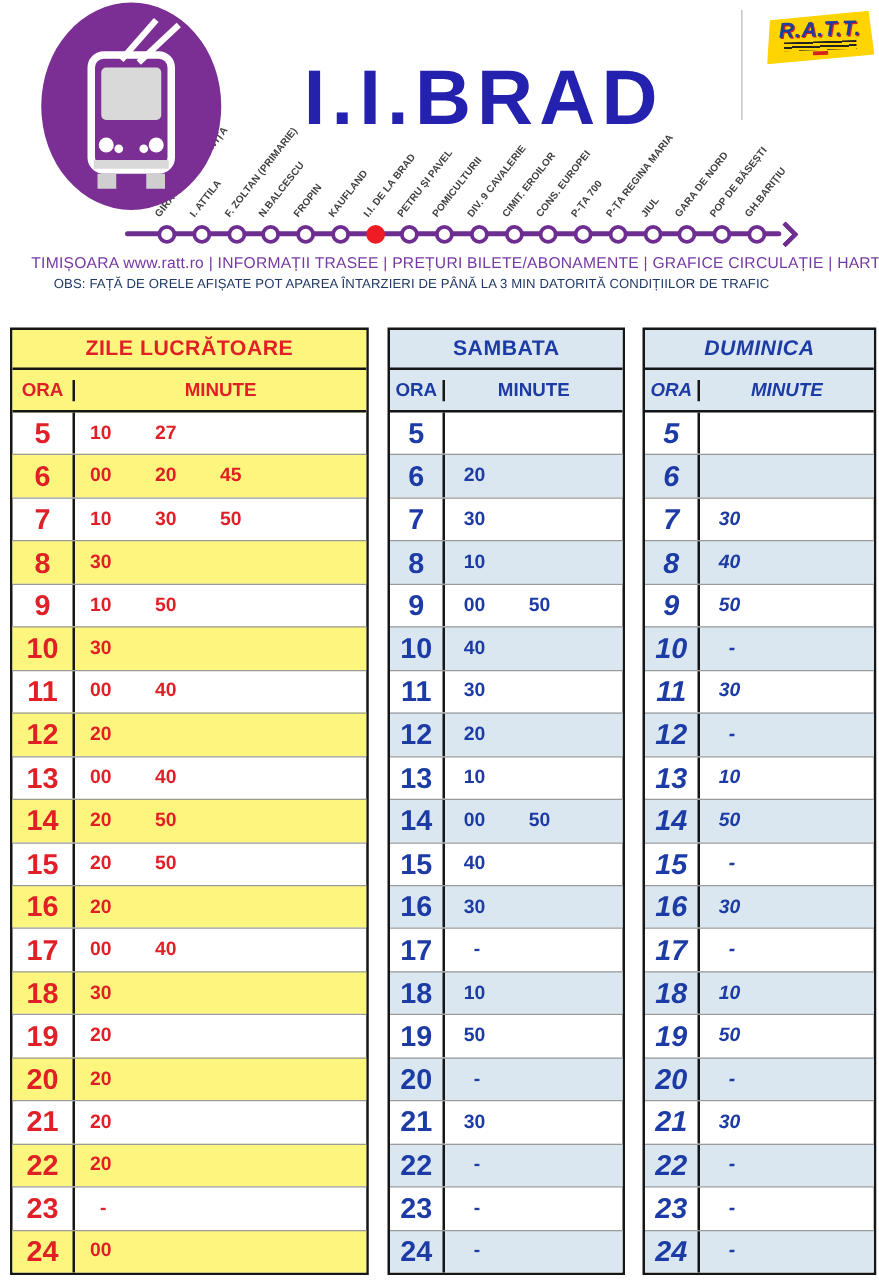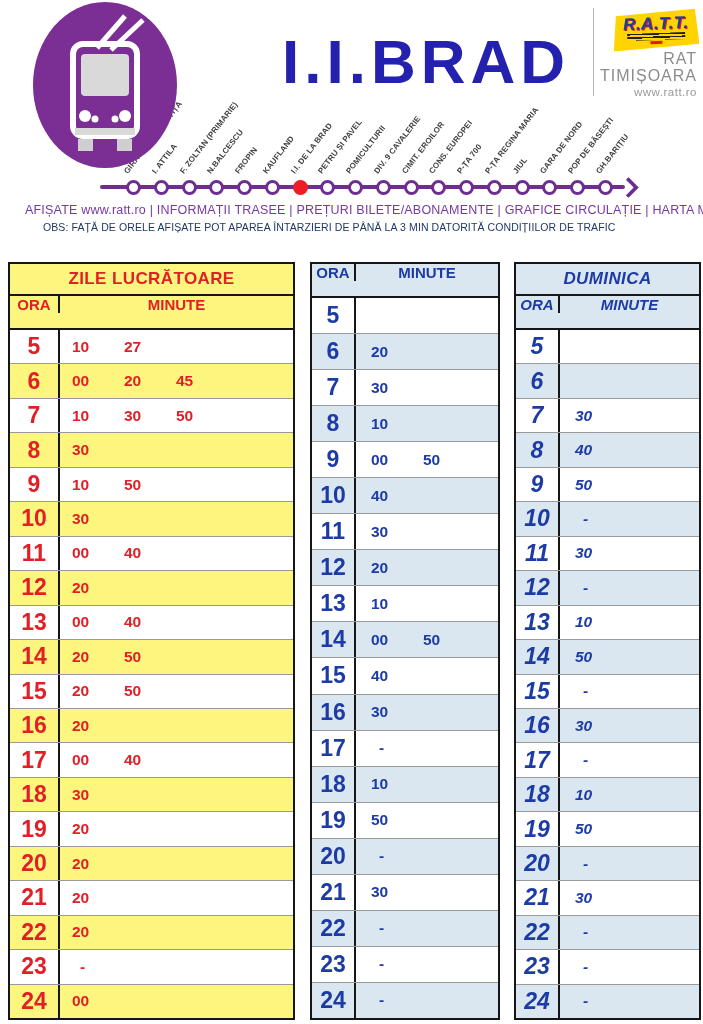--- a/index.html
+++ b/index.html
@@ -6,21 +6,21 @@
   .page{position:relative;width:703px;height:1024px;background:#fff;overflow:hidden;
         font-family:"Liberation Sans", sans-serif;}
 
   
   .logo-ellipse{position:absolute;left:33px;top:2px;width:144px;height:166px;
                 background:var(--logopurple);border-radius:50%;overflow:hidden;z-index:2;}
   .logo-ellipse svg{position:absolute;left:12px;top:8px;}
   .m14-badge{position:absolute;left:18px;top:125px;width:95px;height:78px;background:var(--logopurple);
              border-radius:50%;z-index:4;display:flex;align-items:center;justify-content:center;
              color:#fff;font-size:42px;font-weight:bold;letter-spacing:1px;}
-  .title{position:absolute;left:170px;top:26px;width:400px;margin:0;text-align:right;
+  .title{position:absolute;left:170px;top:26px;width:400px;margin:17px;text-align:center;
          font-size:62px;font-weight:800;letter-spacing:5px;color:var(--titleblue);z-index:3;}
   .divider{position:absolute;left:593px;top:8px;width:1px;height:88px;background:#b9b9b9;}
   .ratt-logo{position:absolute;left:613px;top:10px;width:86px;height:40px;background:var(--logoyellow);
              transform:rotate(-2deg);clip-path:polygon(4% 12%,96% 0,100% 88%,0 100%);
              display:flex;flex-direction:column;align-items:center;justify-content:center;}
   .ratt-text{font-weight:bold;font-style:italic;font-size:17px;color:#1b3fa0;letter-spacing:.5px;
              text-shadow:1px 1px 0 #d42020;line-height:16px;}
   .ratt-stripes{width:58px;height:7px;margin-top:1px;
                 background:repeating-linear-gradient(180deg,#222 0 1.6px,transparent 1.6px 3.4px);}
   .ratt-redmark{width:12px;height:3px;background:#d42020;margin-top:1px;}
@@ -48,21 +48,21 @@
        color:var(--notenavy);letter-spacing:.1px;}
 
   
   .tt{position:absolute;top:262px;height:758px;box-sizing:border-box;border:2px solid #161616;
       background:#fff;display:flex;flex-direction:column;}
   .tt-title{height:30px;line-height:30px;flex:0 0 30px;text-align:center;font-weight:bold;font-size:17px;
             border-bottom:2px solid #161616;letter-spacing:.4px;}
   .theme-yellow .tt-title{background:var(--yellow);color:var(--red);}
   .theme-blue   .tt-title{background:var(--lightblue);color:var(--navy);}
   .tt-head{display:flex;height:32px;flex:0 0 32px;border-bottom:2px solid #161616;
-           font-weight:bold;font-size:15px;align-items:flex-start;}
+           font-weight:bold;font-size:15px;align-items:center;}
   .theme-yellow .tt-head{background:var(--yellow);color:var(--red);}
   .theme-blue   .tt-head{background:var(--lightblue);color:var(--navy);}
   .tt-ora{width:48px;flex:0 0 48px;border-right:2px solid #161616;display:flex;
           align-items:center;justify-content:center;}
   .narrow .tt-ora{width:42px;flex:0 0 42px;}
   .tt-minhead{flex:1;display:flex;align-items:center;justify-content:center;}
   .tt-body{flex:1;display:flex;flex-direction:column;}
   .tt-row{flex:1;display:flex;border-top:1px solid #9a9a9a;}
   .tt-body .tt-row:first-child{border-top:none;}
   .theme-yellow .tt-row.shaded{background:var(--yellow);}
@@ -102,25 +102,20 @@
   <h1 class="title">I.I.BRAD</h1>
 
   <div class="divider"></div>
 
   <div class="ratt-logo">
     <span class="ratt-text">R.A.T.T.</span>
     <div class="ratt-stripes"></div>
     <div class="ratt-redmark"></div>
   </div>
 
-  <div class="operator">
-    <div>RAT</div>
-    <div>TIMIȘOARA</div>
-    <div class="site">www.ratt.ro</div>
-  </div>
 
   <div class="route-line"></div>
   <div class="route-arrow"></div>
   <div class="route-stations">
       <div class="station-dot" style="left: 126px;"></div>
       <div class="station-label" style="left: 130px;">GIRATIE DUMBRAVIȚA</div>
       <div class="station-dot" style="left: 153.765px;"></div>
       <div class="station-label" style="left: 157.765px;">I. ATTILA</div>
       <div class="station-dot" style="left: 181.529px;"></div>
       <div class="station-label" style="left: 185.529px;">F. ZOLTAN (PRIMARIE)</div>
@@ -149,21 +144,21 @@
       <div class="station-dot" style="left: 514.706px;"></div>
       <div class="station-label" style="left: 518.706px;">JIUL</div>
       <div class="station-dot" style="left: 542.471px;"></div>
       <div class="station-label" style="left: 546.471px;">GARA DE NORD</div>
       <div class="station-dot" style="left: 570.235px;"></div>
       <div class="station-label" style="left: 574.235px;">POP DE BĂSEȘTI</div>
       <div class="station-dot" style="left: 598px;"></div>
       <div class="station-label" style="left: 602px;">GH.BARIȚIU</div>
     </div>
 
-  <div class="nav"><span class="nav-link">AFIȘATE www.ratt.ro</span><span class="nav-sep"> | </span><span class="nav-link">INFORMAȚII TRASEE</span><span class="nav-sep"> | </span><span class="nav-link">PREȚURI BILETE/ABONAMENTE</span><span class="nav-sep"> | </span><span class="nav-link">GRAFICE CIRCULAȚIE</span><span class="nav-sep"> | </span><span class="nav-link">HARTA MTC</span></div>
+  <div class="nav"><span class="nav-link">TIMIȘOARA www.ratt.ro</span><span class="nav-sep"> | </span><span class="nav-link">INFORMAȚII TRASEE</span><span class="nav-sep"> | </span><span class="nav-link">PREȚURI BILETE/ABONAMENTE</span><span class="nav-sep"> | </span><span class="nav-link">GRAFICE CIRCULAȚIE</span><span class="nav-sep"> | </span><span class="nav-link">HARTA MTC</span></div>
   <div class="obs">OBS: FAȚĂ DE ORELE AFIȘATE POT APAREA ÎNTARZIERI DE PÂNĂ LA 3 MIN DATORITĂ CONDIȚIILOR DE TRAFIC</div>
 
   <div class="tt theme-yellow" style="left:8px;width:287px;">
       <div class="tt-title">ZILE LUCRĂTOARE</div>
       <div class="tt-head">
         <div class="tt-ora">ORA</div>
         <div class="tt-minhead">MINUTE</div>
       </div>
       <div class="tt-body">
         <div class="tt-row">
@@ -293,20 +288,21 @@
         </div>
         <div class="tt-row shaded">
           <div class="hour">24</div>
           <div class="mins">
             <span class="m">00</span>
           </div>
         </div>
       </div>
     </div>
   <div class="tt theme-blue narrow" style="left:310px;width:190px;">
+      <div class="tt-title">SAMBATA</div>
       <div class="tt-head">
         <div class="tt-ora">ORA</div>
         <div class="tt-minhead">MINUTE</div>
       </div>
       <div class="tt-body">
         <div class="tt-row">
           <div class="hour">5</div>
           <div class="mins"></div>
         </div>
         <div class="tt-row shaded">

